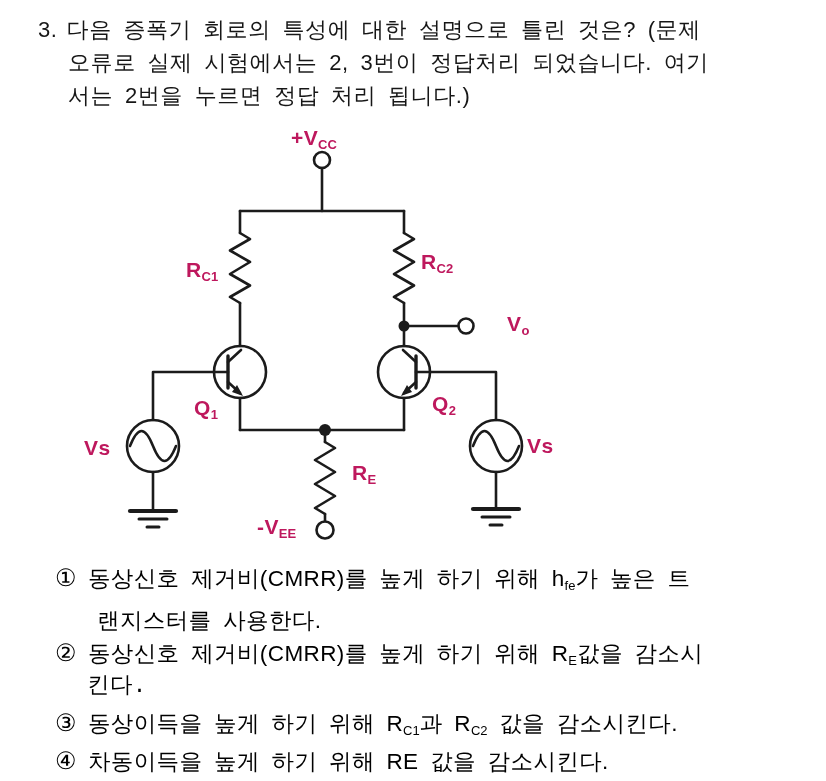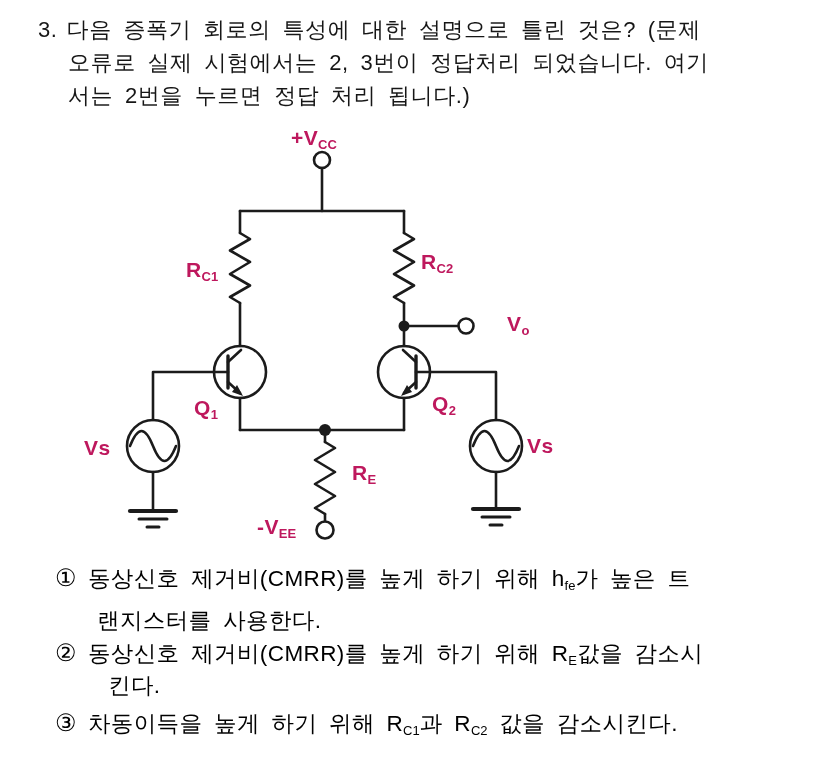--- a/index.html
+++ b/index.html
@@ -177,20 +177,23 @@
   </div>
 
   <div class="abs choice" style="left:55px; top:563px;">
     <span class="cnum">①</span><span><span>동상신호 제거비(CMRR)를 높게 하기 위해 h</span><sub>fe</sub><span>가 높은 트</span></span>
   </div>
   <div class="abs choice-cont" style="left:97px; top:564px;margin-top:42px;">랜지스터를 사용한다.</div>
 
   <div class="abs choice" style="left:55px; top:638px;">
     <span class="cnum">②</span><span><span>동상신호 제거비(CMRR)를 높게 하기 위해 R</span><sub>E</sub><span>값을 감소시</span></span>
   </div>
-  <div class="abs choice-cont" style="left:108px; top:671px;">킨다.</div>
+  <div class="abs choice-cont" style="left:87px; top:671px;font-family:Liberation Mono, monospace;">킨다.</div>
 
   <div class="abs choice" style="left:55px; top:708px;">
-    <span class="cnum">③</span><span><span>차동이득을 높게 하기 위해 R</span><sub>C1</sub><span>과 R</span><sub>C2</sub><span> 값을 감소시킨다.</span></span>
+    <span class="cnum">③</span><span><span>동상이득을 높게 하기 위해 R</span><sub>C1</sub><span>과 R</span><sub>C2</sub><span> 값을 감소시킨다.</span></span>
   </div>
 
+  <div class="abs choice" style="left:55px; top:746px;">
+    <span class="cnum">④</span><span>차동이득을 높게 하기 위해 RE 값을 감소시킨다.</span>
+  </div>
 
 </div>
 
 </body></html>

